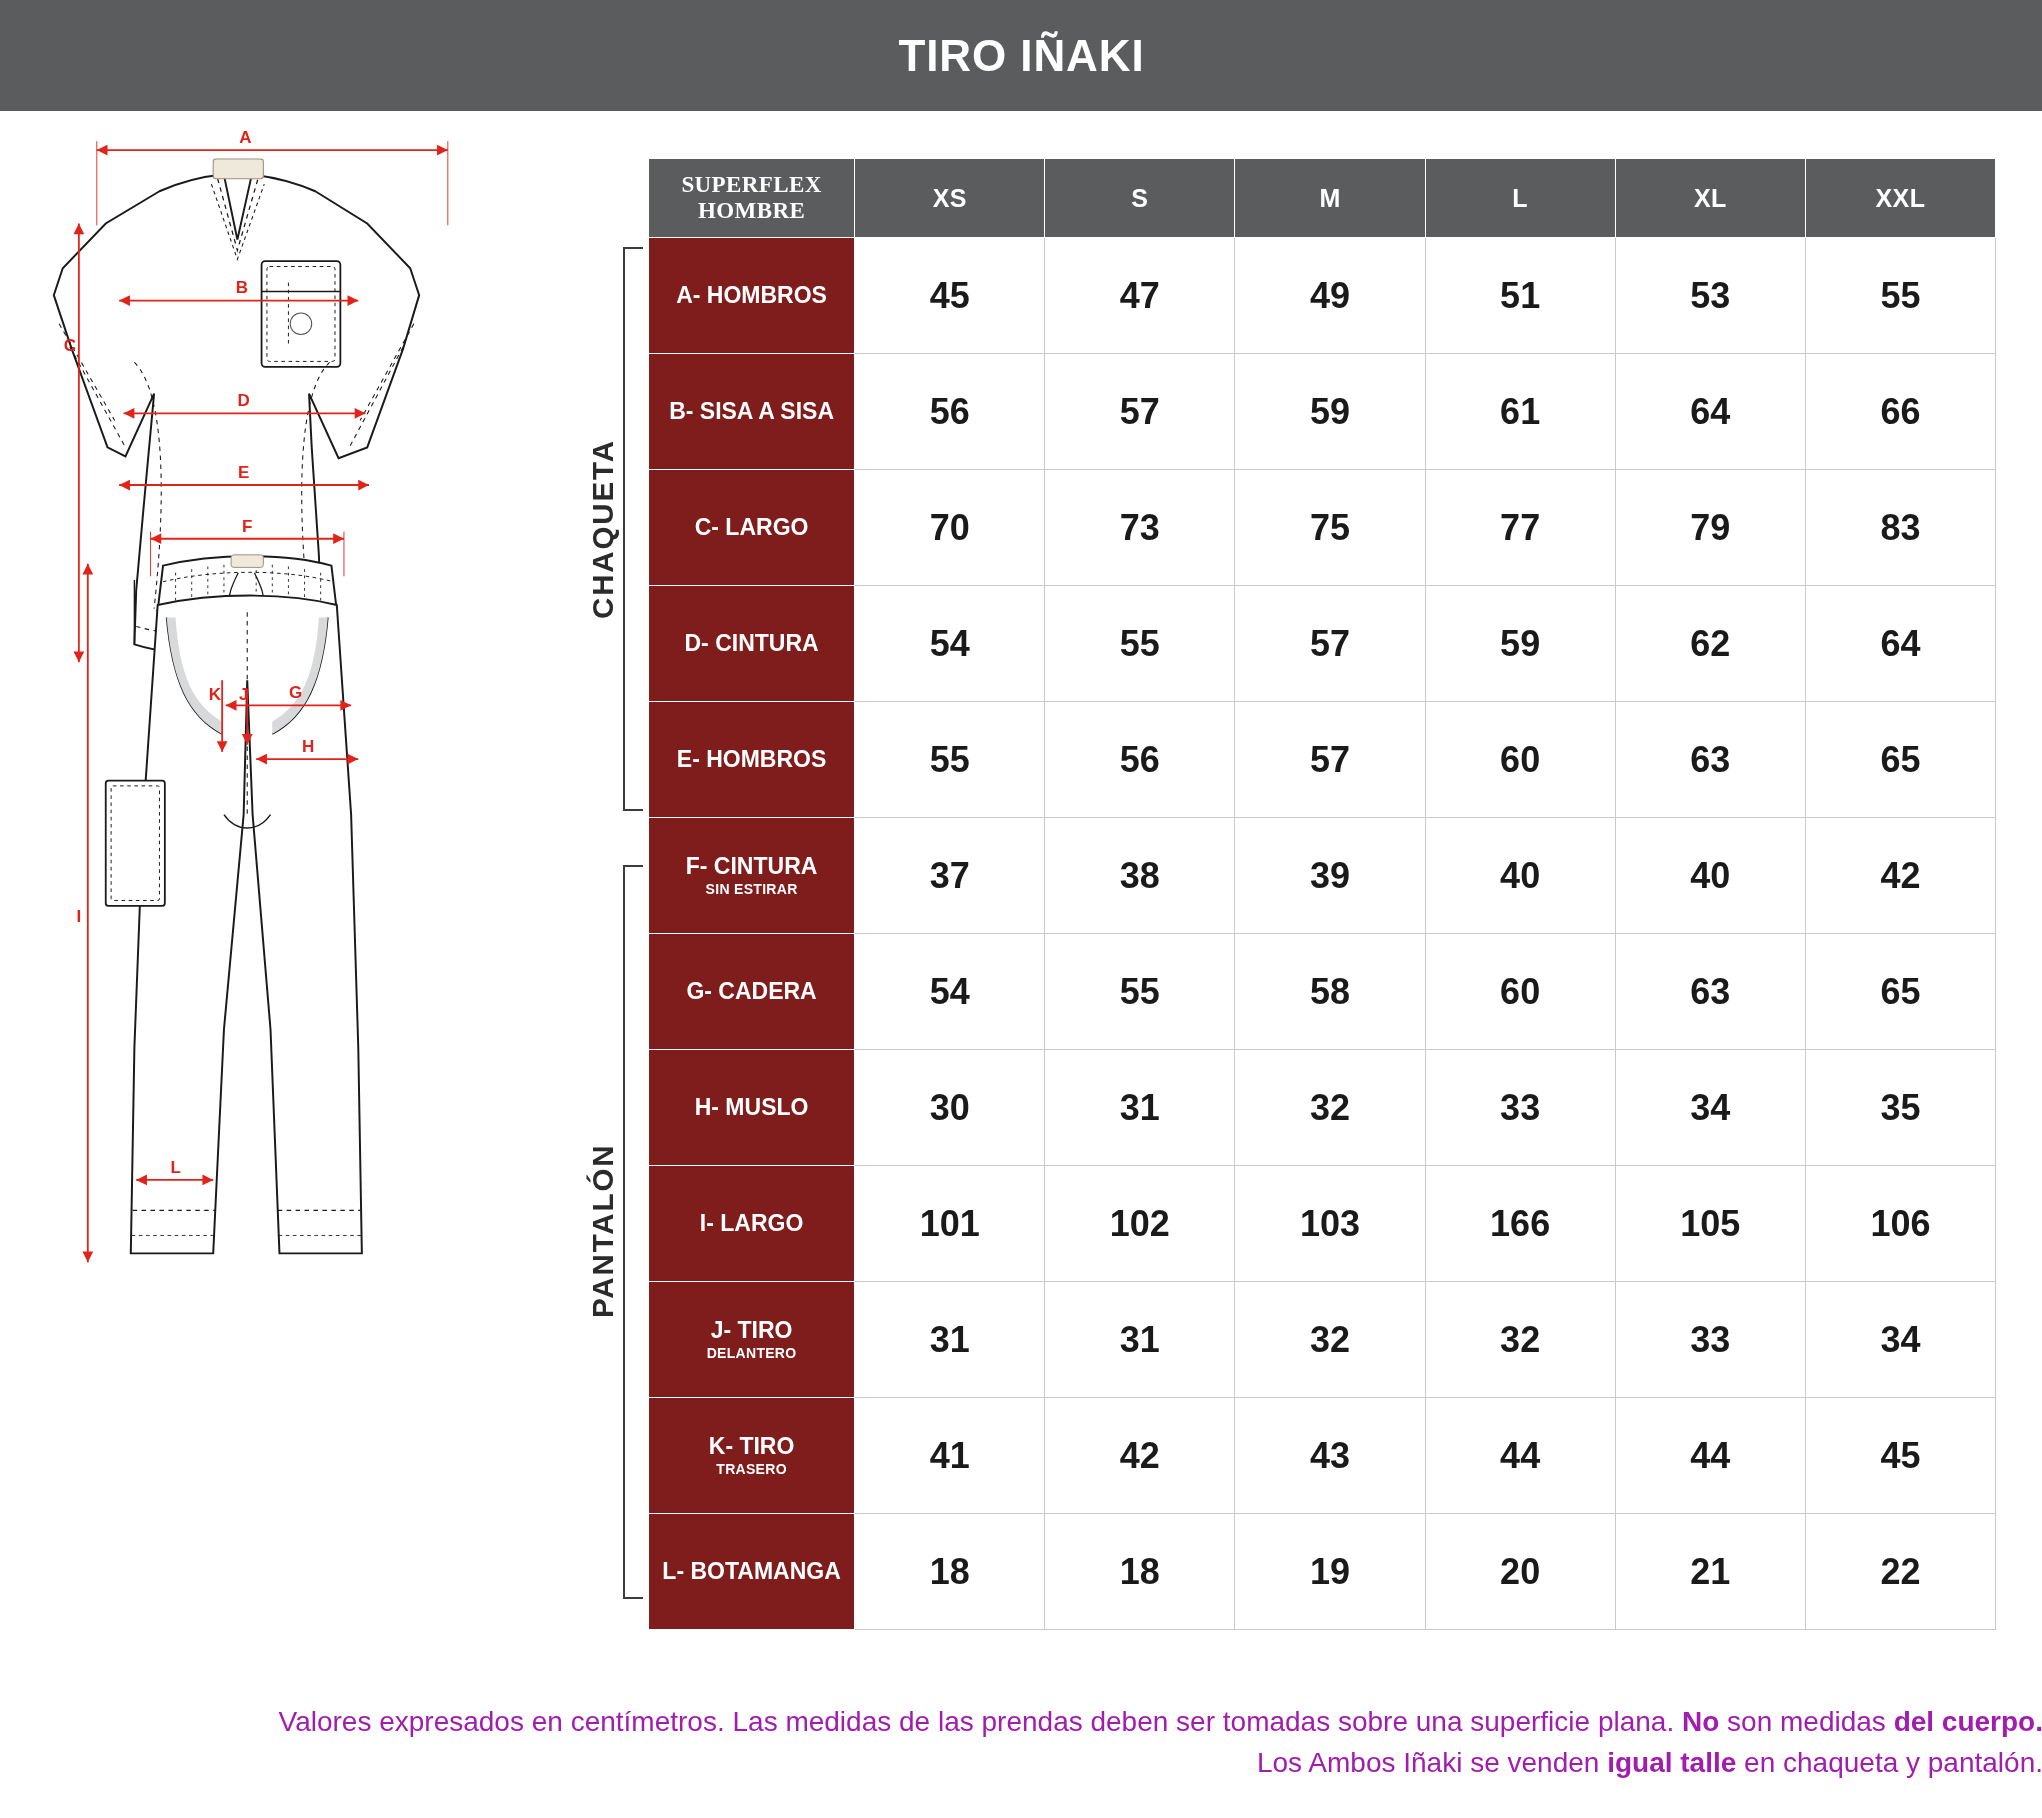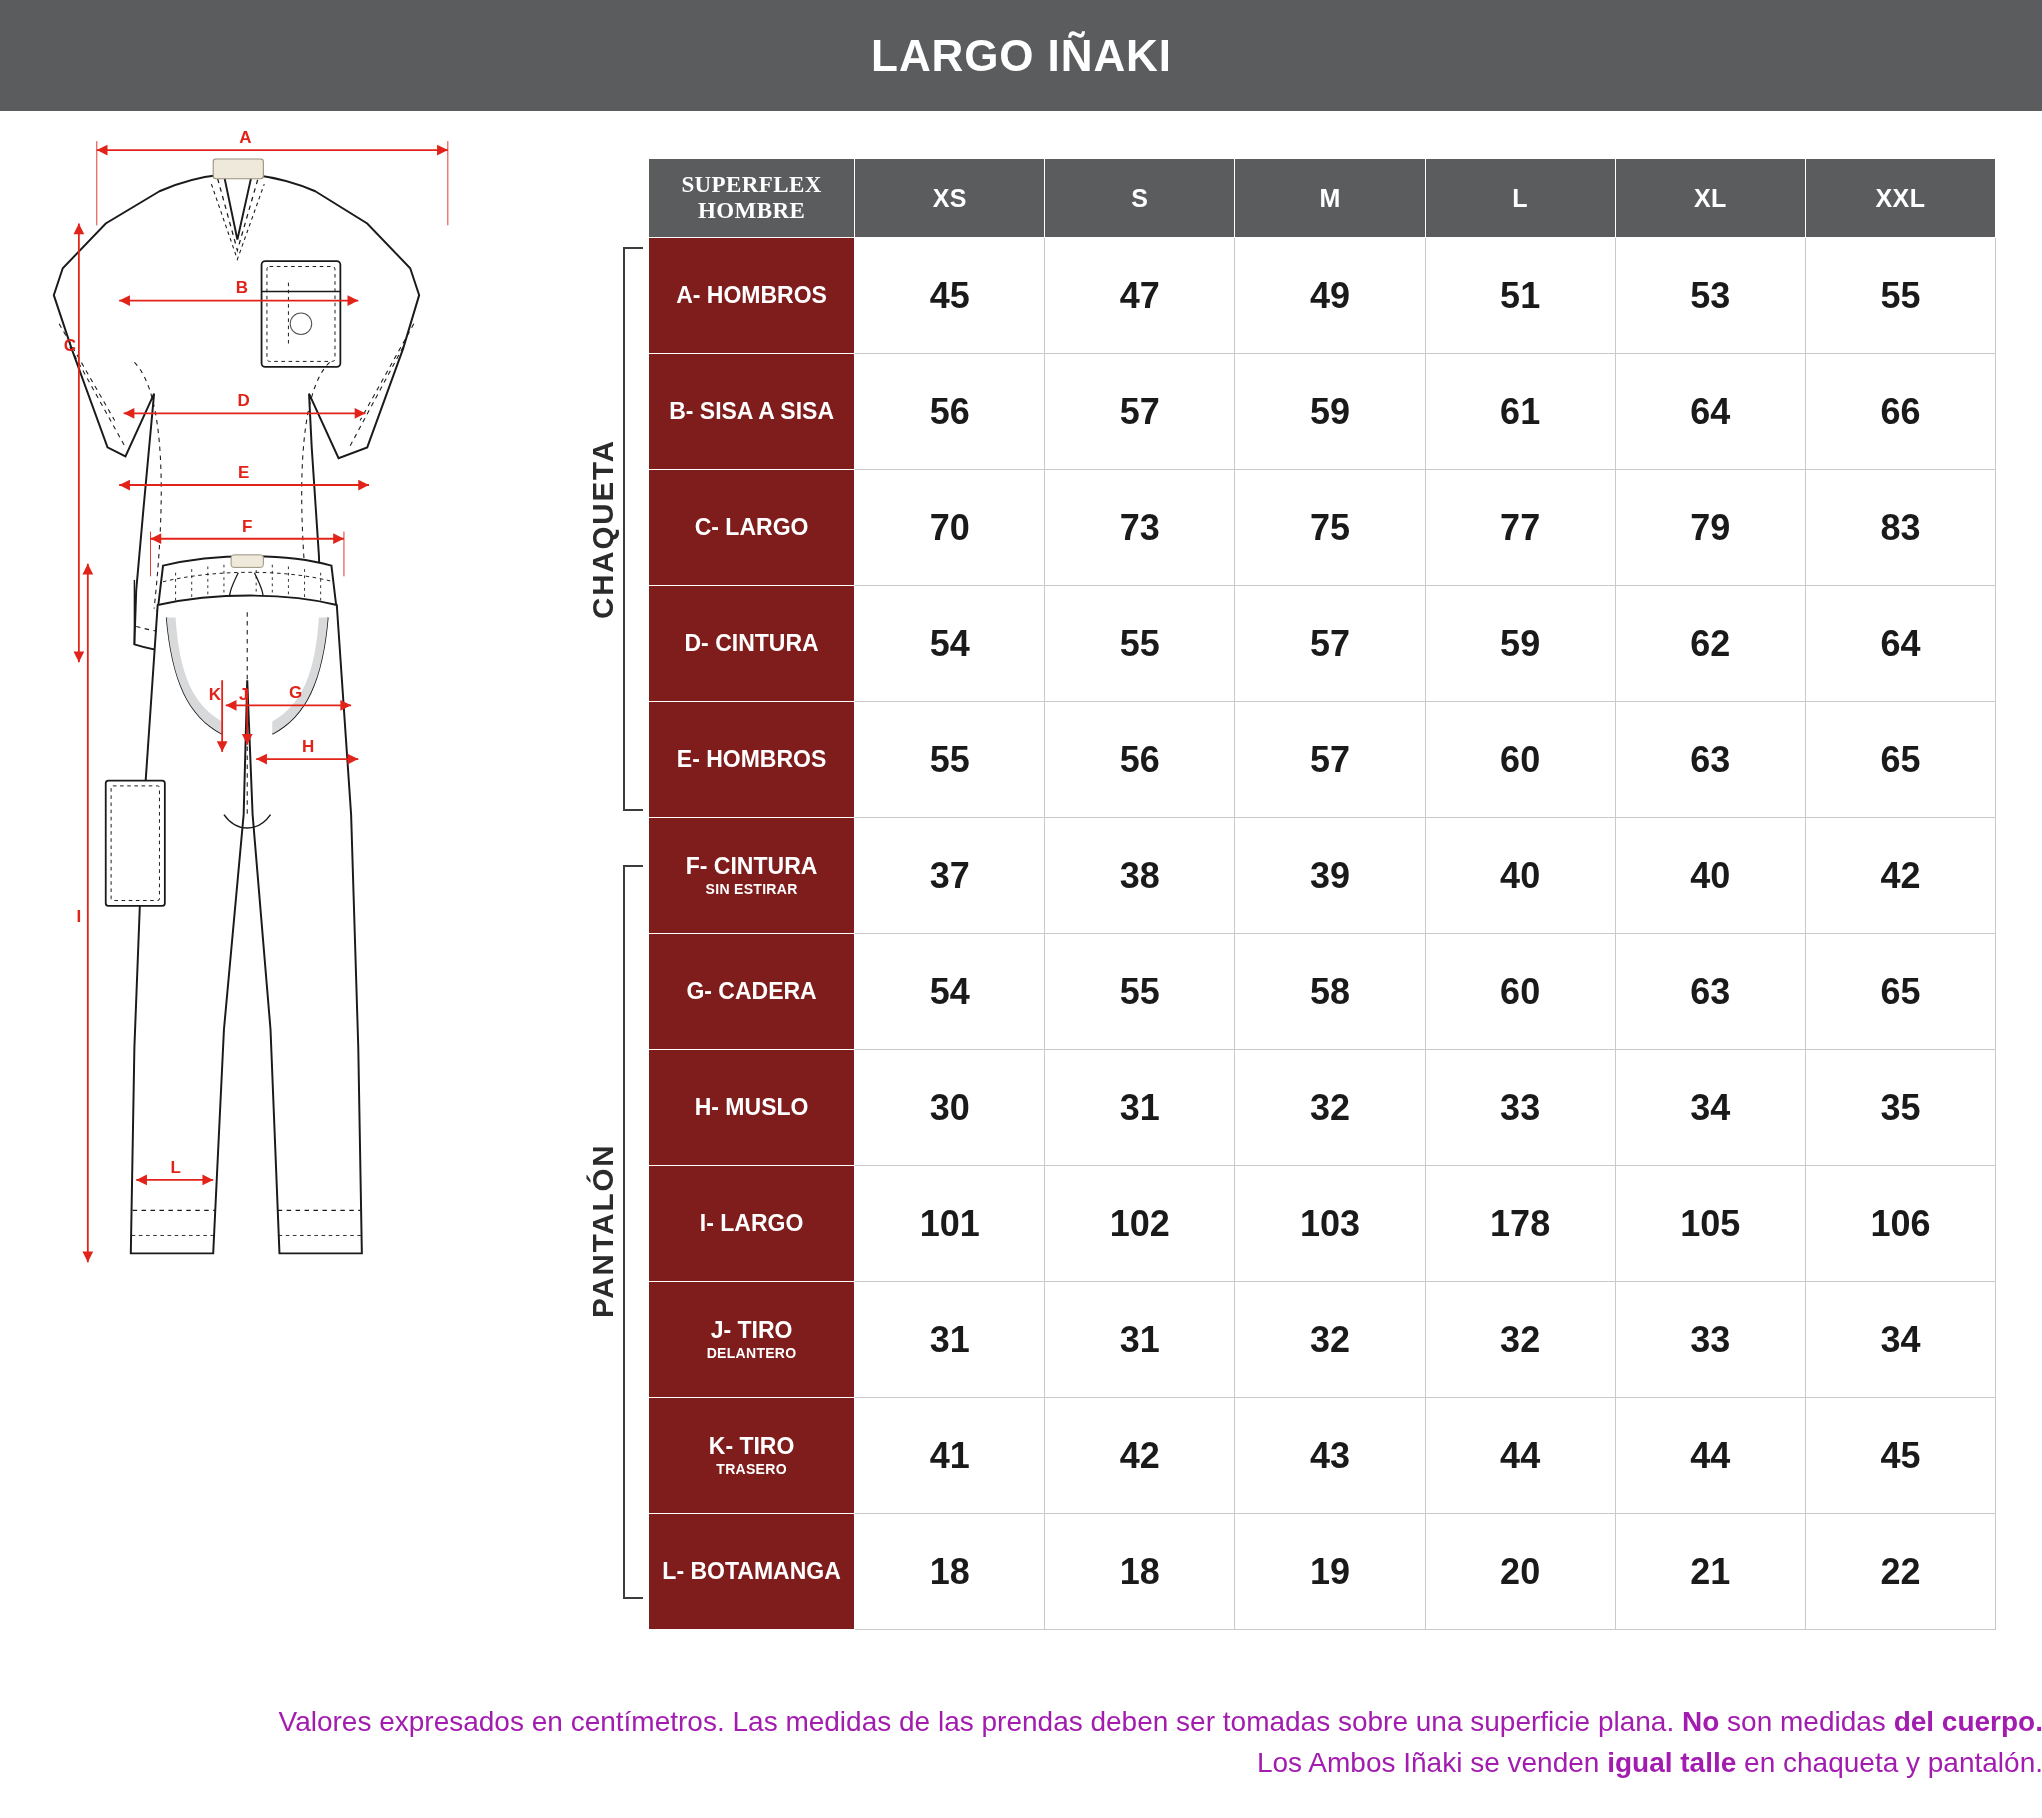--- a/index.html
+++ b/index.html
@@ -154,21 +154,21 @@
 
   
   .dim-letter { font-family: "Liberation Sans", sans-serif; font-size: 19px; font-weight: bold; fill: #e2231a; }
 </style>
 </head>
 <body>
 
 <div class="page">
 
   <div class="header">
-    <div class="header-title">LARGO IÑAKI</div>
+    <div class="header-title">TIRO IÑAKI</div>
   </div>
 
   <div class="illus-col">
     <svg class="illus-svg" width="627" height="1603" viewBox="0 0 700 1790" xmlns="http://www.w3.org/2000/svg">
 
       <g fill="none" stroke="#1a1a1a" stroke-width="2.2">
 
         <path d="M250 55 C222 58 200 64 178 74 L118 110 L70 160 L60 190 L80 250 L120 360
                  L140 370 L172 300 L160 430 L152 520 L150 580
                  C200 596 300 596 360 580
@@ -440,21 +440,21 @@
           <td class="val">35</td>
         </tr>
 
         <tr>
           <td class="rowlabel">
             <span>I- LARGO</span>
           </td>
           <td class="val">101</td>
           <td class="val">102</td>
           <td class="val">103</td>
-          <td class="val">178</td>
+          <td class="val">166</td>
           <td class="val">105</td>
           <td class="val">106</td>
         </tr>
 
         <tr>
           <td class="rowlabel">
             <span>J- TIRO</span>
             <span class="sub">DELANTERO</span>
           </td>
           <td class="val">31</td>

